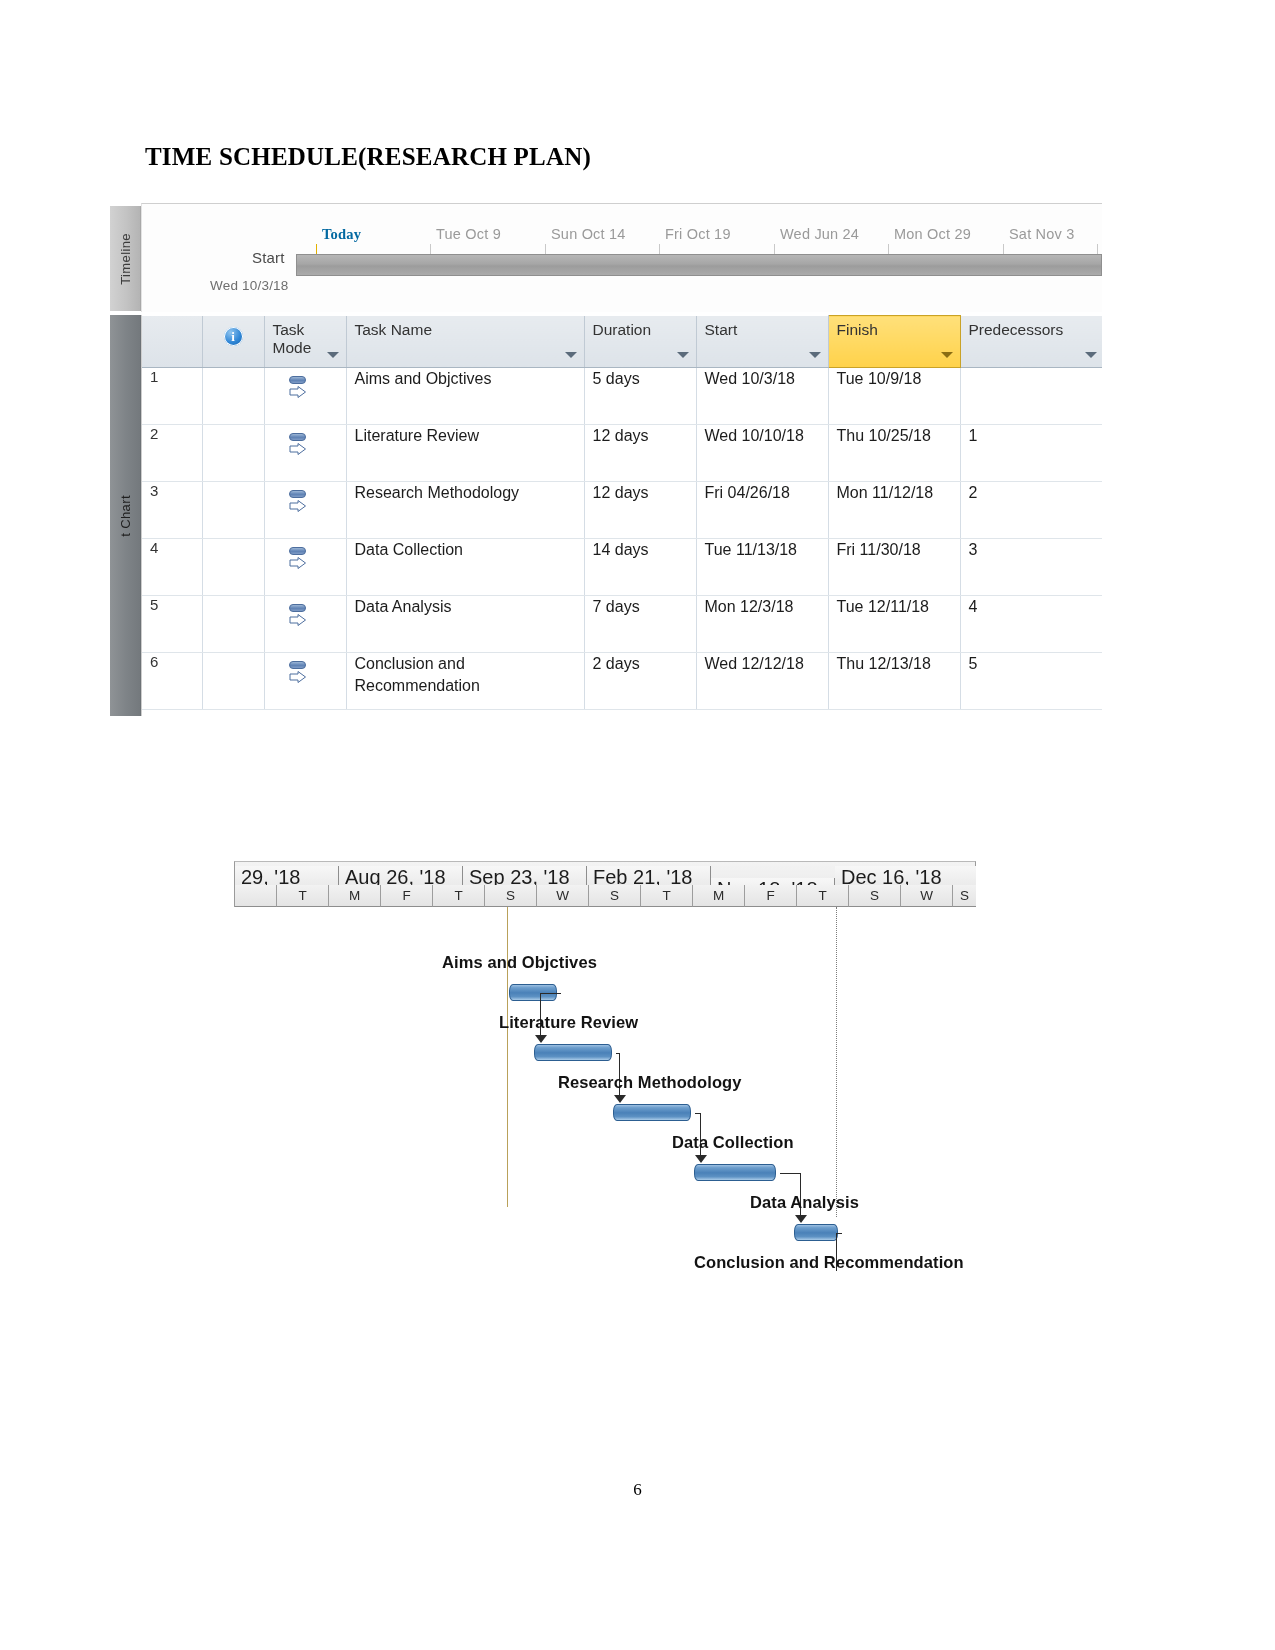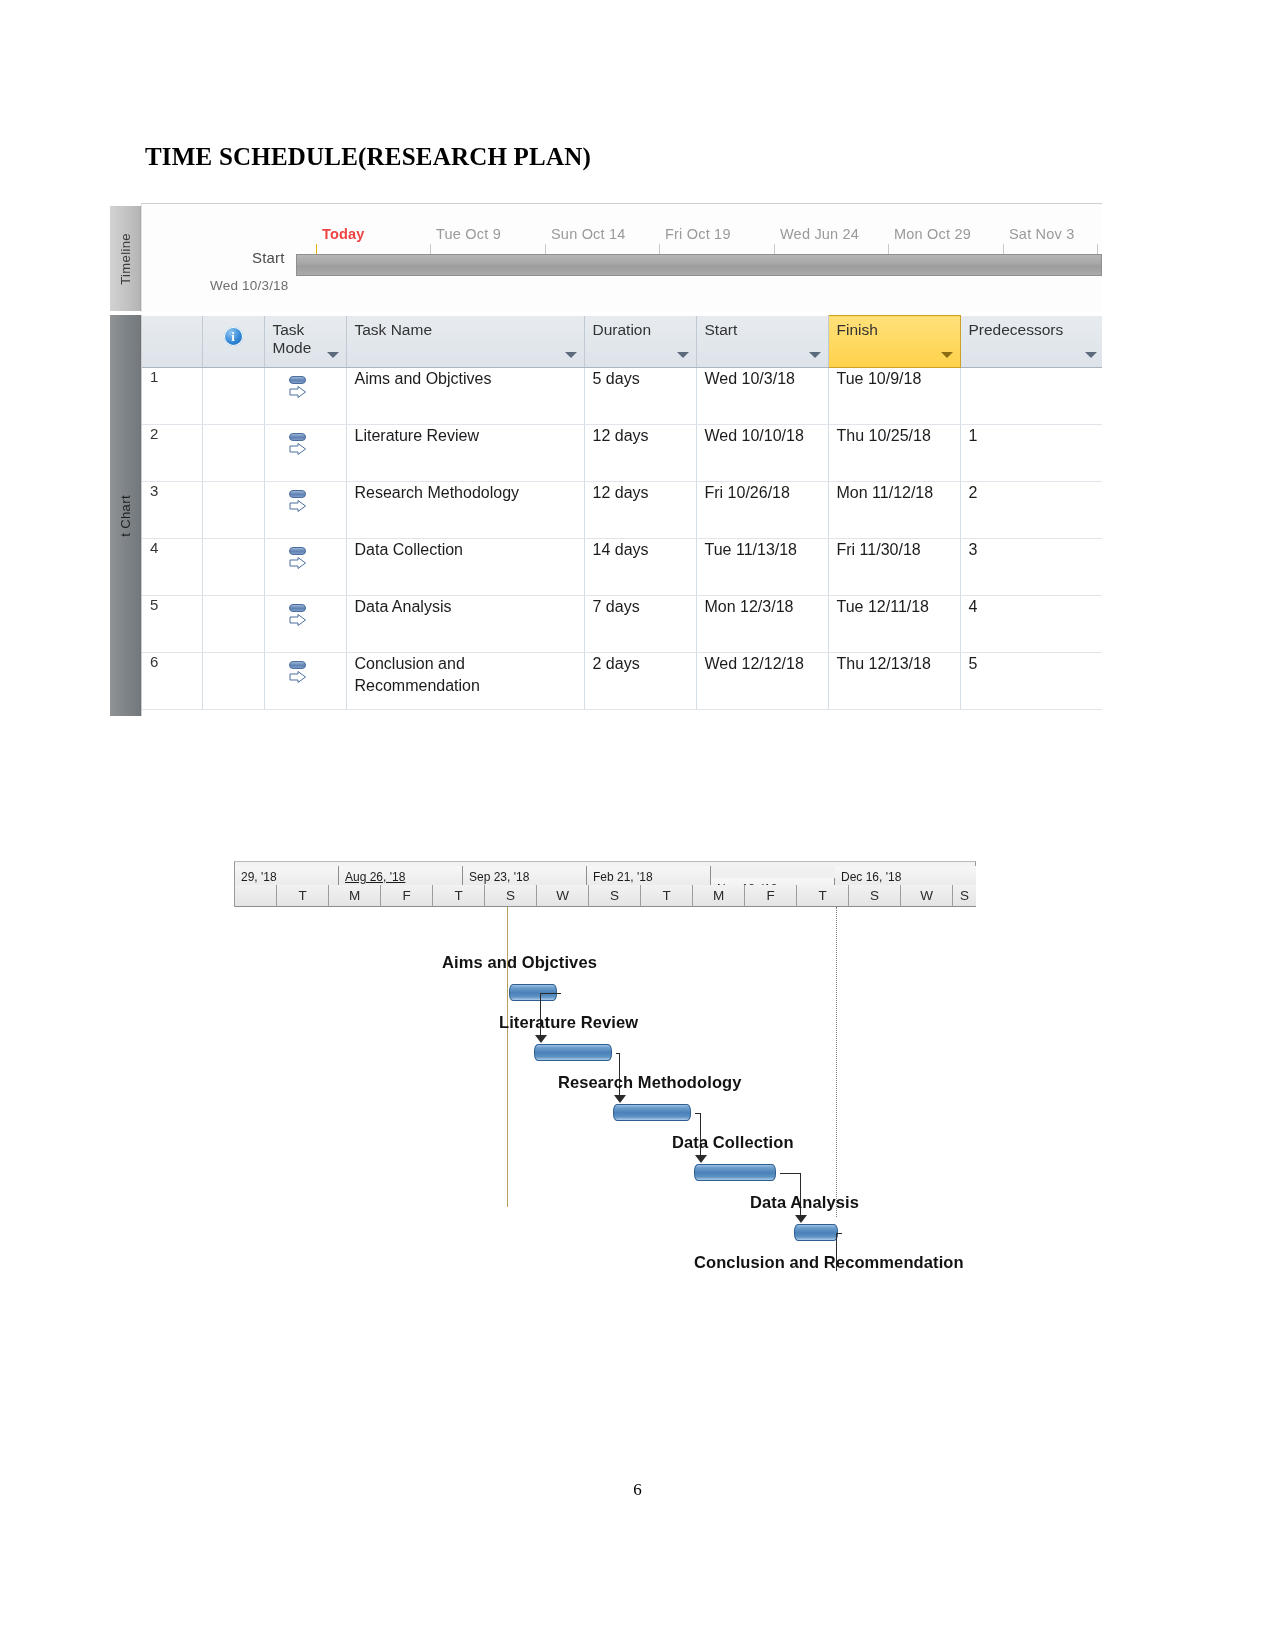--- a/index.html
+++ b/index.html
@@ -105,22 +105,23 @@
   }
   .tl-tick .tl-rule {
     position: absolute;
     left: 0;
     top: 22px;
     width: 1px;
     height: 22px;
     background: #c9c9c9;
   }
   .tl-tick.today .tl-label {
-    color: #ef4444;
+    color: #0369a1;
     font-weight: bold;
+    font-family: Liberation Serif, serif;
   }
   .tl-tick.today .tl-rule {
     background: #e3b100;
   }
 
   #timeline-start-label {
     position: absolute;
     left: 110px;
     top: 45px;
     font-size: 15px;
@@ -279,21 +280,21 @@
     box-sizing: border-box;
     background: linear-gradient(to bottom, #f3f3f3 0%, #e6e6e6 100%);
   }
   .gh-month {
     position: absolute;
     top: 4px;
     height: 23px;
     border-right: 1px solid #8d8d8d;
     border-bottom: 1px solid #8d8d8d;
     box-sizing: border-box;
-    font-size: 12px;
+    font-size: 20px;
     color: #1c1c1c;
     line-height: 22px;
     padding-left: 6px;
     background: linear-gradient(to bottom, #f7f7f7 0%, #e9e9e9 100%);
     white-space: nowrap;
     overflow: hidden;
   }
   .gh-day {
     position: absolute;
     top: 23px;
@@ -512,21 +513,21 @@
             <td class="mode-cell">
               <div class="mode-icon">
                 <div class="bar"></div>
                 <svg class="arrow" viewBox="0 0 18 12" xmlns="http://www.w3.org/2000/svg">
                   <path d="M1 3 H9 V0.5 L16.5 6 L9 11.5 V9 H1 Z" fill="#ffffff" stroke="#4d6e9e" stroke-width="1"></path>
                 </svg>
               </div>
             </td>
             <td class="body-cell name-cell">Research Methodology</td>
             <td class="body-cell">12 days</td>
-            <td class="body-cell">Fri 10/26/18</td>
+            <td class="body-cell">Fri 04/26/18</td>
             <td class="body-cell">Mon 11/12/18</td>
             <td class="body-cell">2</td>
           </tr>
           <tr class="grow">
             <td class="id-cell">4</td>
             <td class="body-cell"></td>
             <td class="mode-cell">
               <div class="mode-icon">
                 <div class="bar"></div>
                 <svg class="arrow" viewBox="0 0 18 12" xmlns="http://www.w3.org/2000/svg">

